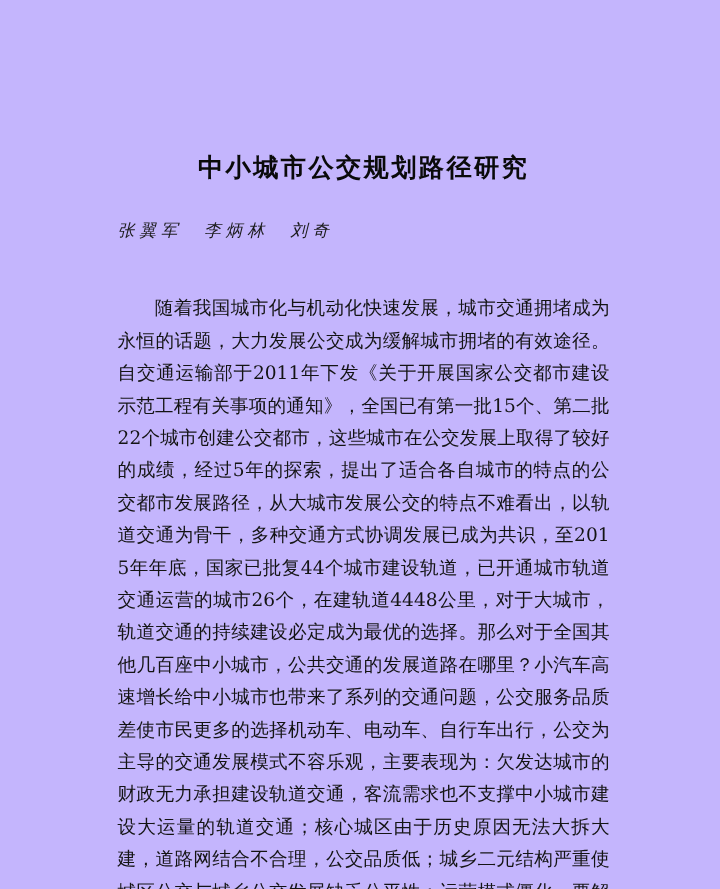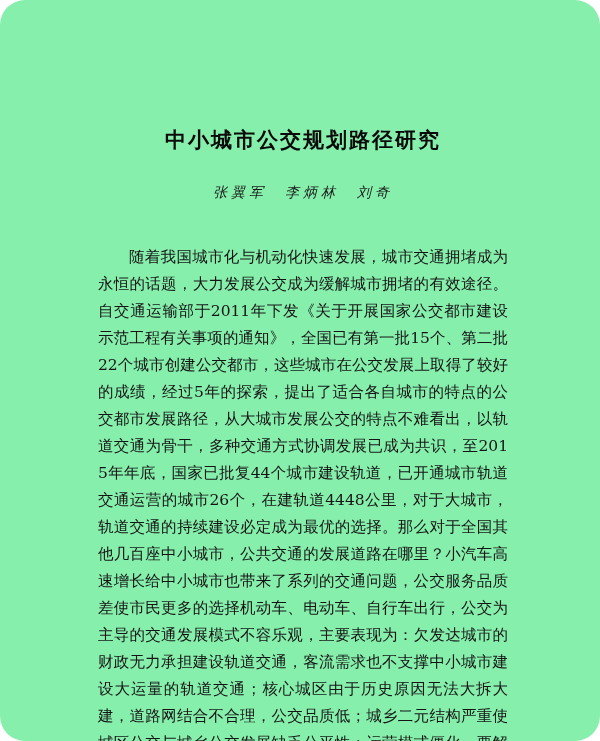--- a/index.html
+++ b/index.html
@@ -4,46 +4,45 @@
 <style>
   html, body {
     margin: 0;
     padding: 0;
     background: #ffffff;
   }
   .page {
     position: relative;
     width: 600px;
     height: 741px;
-    background: #86efac;
+    background: #c4b5fd;
     overflow: hidden;
     font-family: "DejaVu Serif", "Liberation Serif", serif;
     color: #111111;
     box-sizing: border-box;
-    border-radius: 25px;
   }
   .content {
     position: absolute;
     left: 98px;
     right: 92px;
     top: 0;
   }
   .doc-title {
     margin: 0;
     margin-top: 126px;
     text-align: center;
     font-size: 21px;
     font-weight: bold;
     letter-spacing: 2px;
     color: #0a0a0a;
   }
   .doc-authors {
     margin: 0;
     margin-top: 30px;
-    text-align: center;
+    text-align: left;
     font-size: 14px;
     font-style: italic;
     letter-spacing: 4px;
     color: #1a1a1a;
   }
   .doc-body {
     margin: 0;
     margin-top: 42px;
     font-size: 15.5px;
     line-height: 27px;

